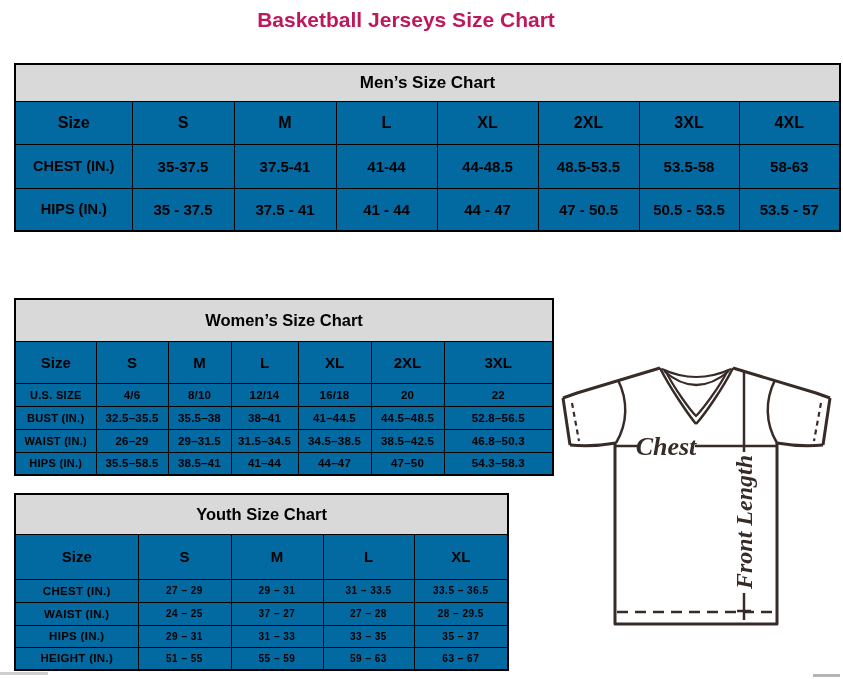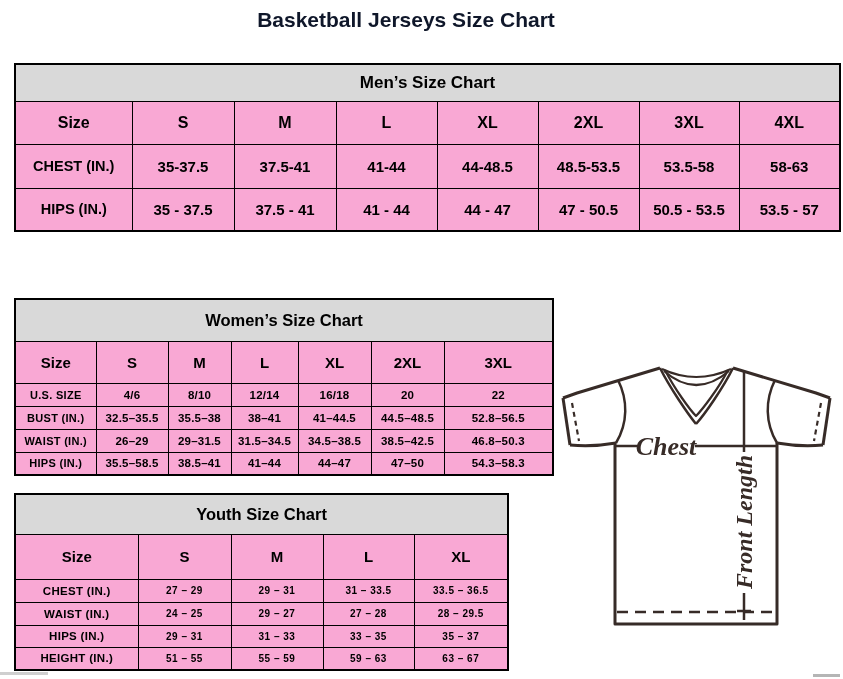--- a/index.html
+++ b/index.html
@@ -3,25 +3,25 @@
 <meta charset="utf-8">
 <style>
   html,body { margin:0; padding:0; }
   body { font-family:"Liberation Sans", sans-serif; }
   #page {
     position:relative; width:843px; height:679px;
     background:#ffffff; overflow:hidden; color:#000;
   }
   #main-title {
     position:absolute; top:8px; left:0; width:812px;
-    text-align:center; font-size:21px; font-weight:bold; color:#0f172a;
+    text-align:center; font-size:21px; font-weight:bold; color:#be185d;
   }
   table.size-table {
     position:absolute; border-collapse:collapse; table-layout:fixed;
-    border:2px solid #000; background:#f9a8d4;
+    border:2px solid #000; background:#0369a1;
   }
   table.size-table td {
     border:1px solid #000; text-align:center; vertical-align:middle;
     padding:0; font-weight:bold; color:#000; overflow:hidden; white-space:nowrap;
   }
   td.band { background:#d9d9d9; font-size:17px; }
   
   #mens-table   { left:14px; top:63px;  width:825px; }
   #mens-table td.size-row { font-size:16px; }
   #mens-table td.val  { font-size:15px; }
@@ -187,21 +187,21 @@
     <tr style="height:23px">
       <td class="lbl">CHEST (IN.)</td>
       <td class="val">27 – 29</td>
       <td class="val">29 – 31</td>
       <td class="val">31 – 33.5</td>
       <td class="val">33.5 – 36.5</td>
     </tr>
     <tr style="height:23px">
       <td class="lbl">WAIST (IN.)</td>
       <td class="val">24 – 25</td>
-      <td class="val">29 – 27</td>
+      <td class="val">37 – 27</td>
       <td class="val">27 – 28</td>
       <td class="val">28 – 29.5</td>
     </tr>
     <tr style="height:22px">
       <td class="lbl">HIPS (IN.)</td>
       <td class="val">29 – 31</td>
       <td class="val">31 – 33</td>
       <td class="val">33 – 35</td>
       <td class="val">35 – 37</td>
     </tr>

